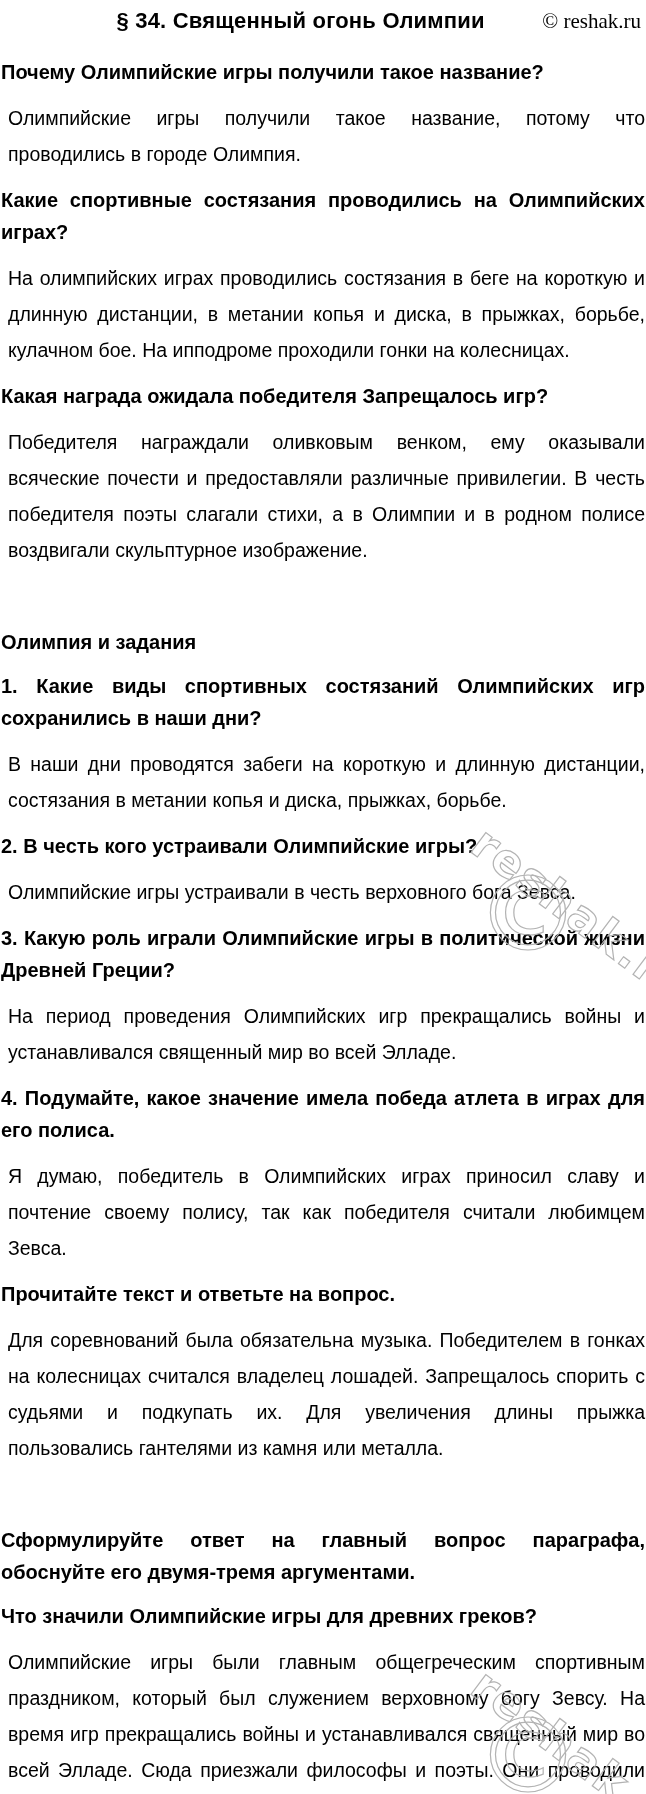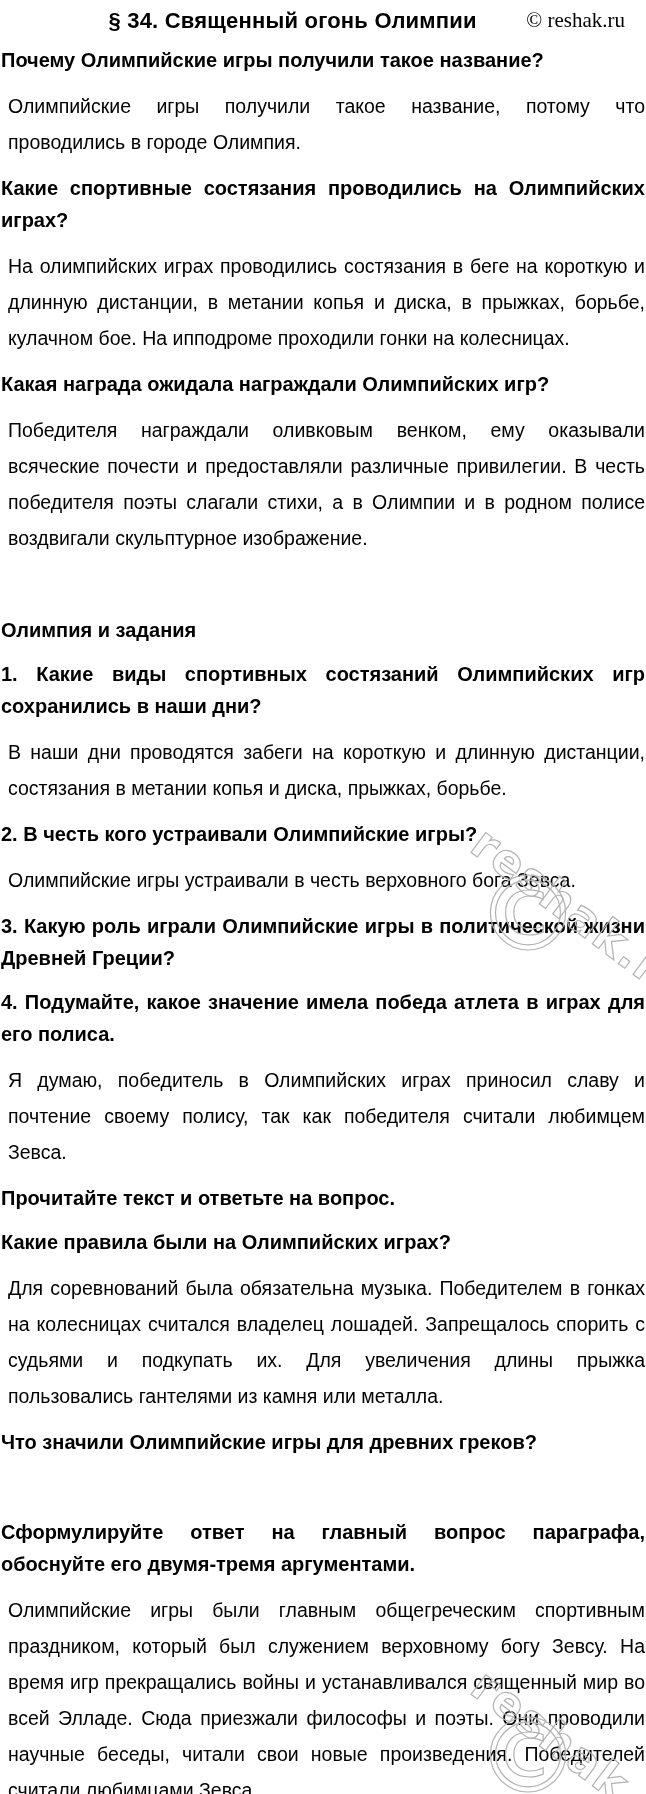--- a/index.html
+++ b/index.html
@@ -12,37 +12,37 @@
     color: #000000;
     font-family: "Liberation Sans", sans-serif;
   }
   .page {
     position: relative;
     padding: 8px 1px 0 1px;
     z-index: 2;
   }
   header.doc-header {
     display: flex;
-    align-items: flex-start;
-    margin-bottom: 10px;
+    align-items: center;
+    margin-bottom: 22px;
   }
   .page-title {
     flex: 1;
     text-align: center;
     padding-left: 58px;
     font-size: 22px;
     font-weight: 700;
     letter-spacing: 0.2px;
     white-space: nowrap;
   }
   .copyright {
     font-family: "Liberation Serif", serif;
     font-size: 21px;
     white-space: nowrap;
-    padding-right: 20px;
+    padding-right: 4px;
   }
   .q {
     font-size: 20px;
     font-weight: 700;
     line-height: 32px;
     text-align: justify;
     margin: 0 0 12px 0;
   }
   .a {
     font-size: 19.5px;
@@ -88,44 +88,44 @@
   </header>
 
   <main>
 
     <div class="q">Почему Олимпийские игры получили такое название?</div>
     <p class="a">Олимпийские игры получили такое название, потому что проводились в городе Олимпия.</p>
 
     <div class="q">Какие спортивные состязания проводились на Олимпийских играх?</div>
     <p class="a">На олимпийских играх проводились состязания в беге на короткую и длинную дистанции, в метании копья и диска, в прыжках, борьбе, кулачном бое. На ипподроме проходили гонки на колесницах.</p>
 
-    <div class="q">Какая награда ожидала награждали Олимпийских игр?</div>
+    <div class="q">Какая награда ожидала победителя Запрещалось игр?</div>
     <p class="a">Победителя награждали оливковым венком, ему оказывали всяческие почести и предоставляли различные привилегии. В честь победителя поэты слагали стихи, а в Олимпии и в родном полисе воздвигали скульптурное изображение.</p>
 
     <div class="q sect">Олимпия и задания</div>
 
     <div class="q">1. Какие виды спортивных состязаний Олимпийских игр сохранились в наши дни?</div>
     <p class="a">В наши дни проводятся забеги на короткую и длинную дистанции, состязания в метании копья и диска, прыжках, борьбе.</p>
 
     <div class="q">2. В честь кого устраивали Олимпийские игры?</div>
     <p class="a">Олимпийские игры устраивали в честь верховного бога Зевса.</p>
 
     <div class="q">3. Какую роль играли Олимпийские игры в политической жизни Древней Греции?</div>
+    <p class="a">На период проведения Олимпийских игр прекращались войны и устанавливался священный мир во всей Элладе.</p>
 
     <div class="q">4. Подумайте, какое значение имела победа атлета в играх для его полиса.</div>
     <p class="a">Я думаю, победитель в Олимпийских играх приносил славу и почтение своему полису, так как победителя считали любимцем Зевса.</p>
 
     <div class="q">Прочитайте текст и ответьте на вопрос.</div>
 
-    <div class="q">Какие правила были на Олимпийских играх?</div>
     <p class="a">Для соревнований была обязательна музыка. Победителем в гонках на колесницах считался владелец лошадей. Запрещалось спорить с судьями и подкупать их. Для увеличения длины прыжка пользовались гантелями из камня или металла.</p>
 
+    <div class="q sect">Сформулируйте ответ на главный вопрос параграфа, обоснуйте его двумя-тремя аргументами.</div>
+
     <div class="q">Что значили Олимпийские игры для древних греков?</div>
-
-    <div class="q sect">Сформулируйте ответ на главный вопрос параграфа, обоснуйте его двумя-тремя аргументами.</div>
     <p class="a">Олимпийские игры были главным общегреческим спортивным праздником, который был служением верховному богу Зевсу. На время игр прекращались войны и устанавливался священный мир во всей Элладе. Сюда приезжали философы и поэты. Они проводили научные беседы, читали свои новые произведения. Победителей считали любимцами Зевса.</p>
 
   </main>
 </div>
 
 <div class="watermark wm-1">
   <svg width="230" height="250" viewBox="0 0 230 250" xmlns="http://www.w3.org/2000/svg">
     <text class="wm-c" x="100" y="162" text-anchor="middle">©</text>
     <text class="wm-text" x="40" y="62" transform="rotate(37 40 62)">reshak.ru</text>
   </svg>

